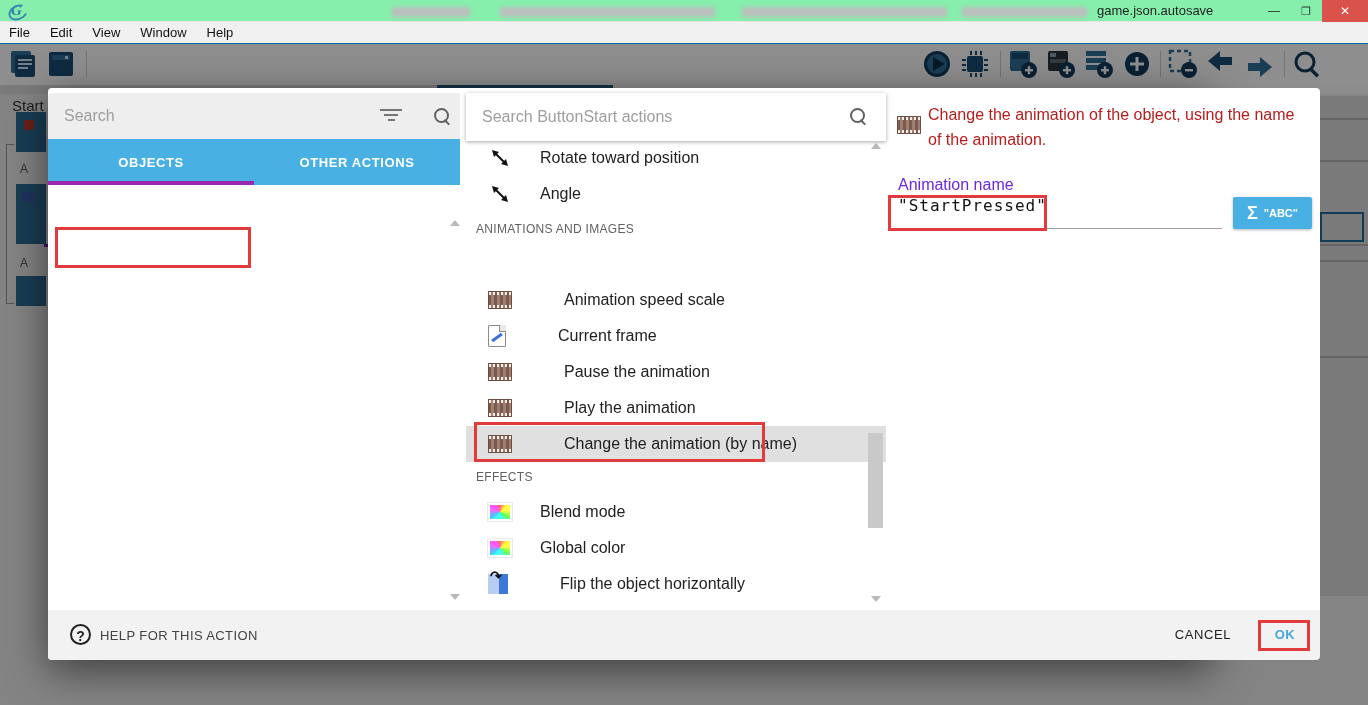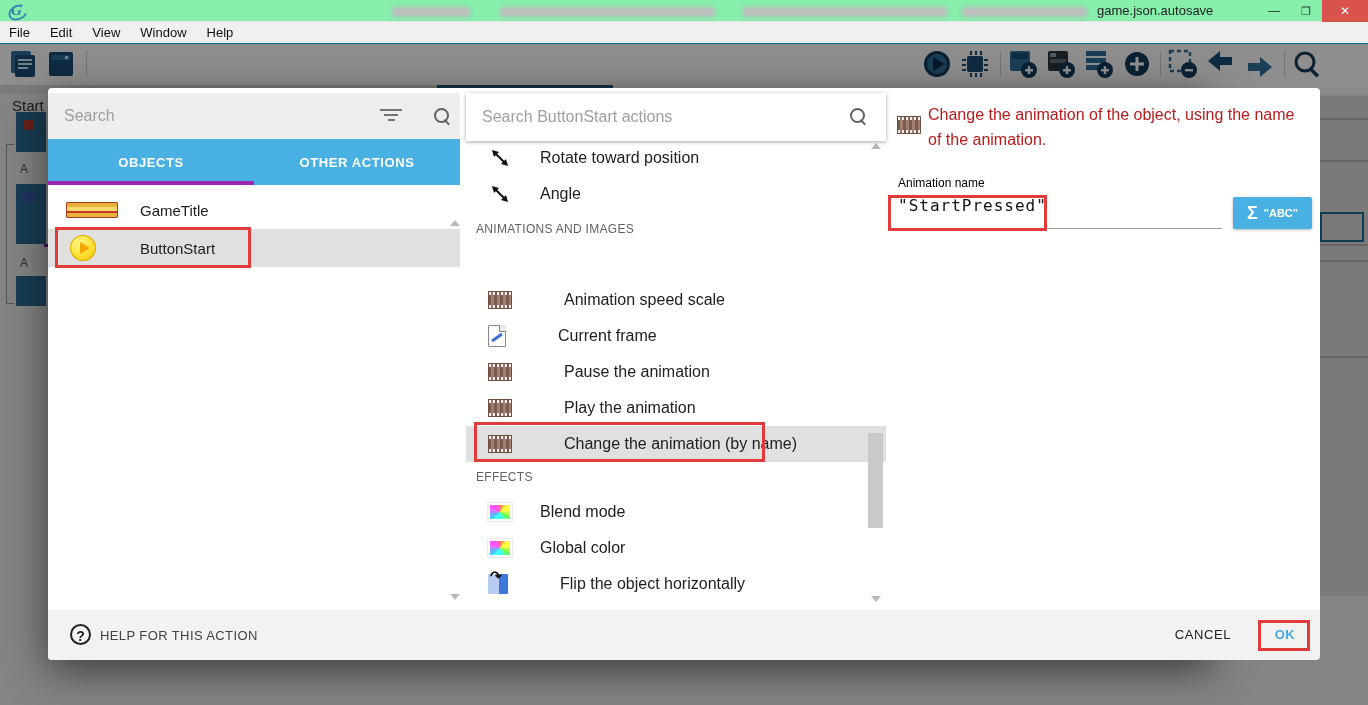--- a/index.html
+++ b/index.html
@@ -137,21 +137,21 @@
   .fliph-icon:after { content:"\21B7"; position:absolute; left:2px; top:-6px; color:#111; font-size:14px; font-weight:bold; }
   .flipv-partial { position:absolute; left:440px; top:546px; width:20px; height:12px; background:#b9cdf2;
                    border-bottom:0; overflow:hidden; }
   .flipv-partial:before { content:""; position:absolute; left:0; bottom:0; width:20px; height:5px; background:#3b78d8; }
 
   
   .detail-panel { position:absolute; left:838px; top:0; width:434px; height:522px; background:#fff;
                   border-top-right-radius:4px; }
   .detail-film { position:absolute; left:11px; top:28px; width:24px; height:18px; }
   .detail-desc { position:absolute; left:42px; top:14px; width:380px; font-size:16px; color:#b91c1c; line-height:25px; }
-  .field-label { position:absolute; left:12px; top:88px; font-size:12px; color:#000000; }
+  .field-label { position:absolute; left:12px; top:88px; font-size:16px; color:#6d28d9; }
   .field-value { position:absolute; left:12px; top:108px; width:322px; font-size:16px;
                  font-family:"DejaVu Sans Mono", monospace; color:#111; letter-spacing:1px; }
   .field-underline { position:absolute; left:12px; top:140px; width:324px; height:1px; background:#9e9e9e; }
   .expr-btn { position:absolute; left:347px; top:109px; width:79px; height:32px; background:#49b0e4;
               border-radius:2px; box-shadow:0 1px 3px rgba(0,0,0,.3); color:#fff; display:flex;
               align-items:center; justify-content:center; gap:6px; }
   .expr-sigma { font-size:18px; font-weight:bold; }
   .expr-abc { font-size:11px; font-weight:bold; }
 
   
@@ -323,30 +323,20 @@
 
     <div class="tabbar">
       <div class="tab active">
         <span>OBJECTS</span>
       </div>
       <div class="tab">
         <span>OTHER ACTIONS</span>
       </div>
     </div>
 
-    <div class="obj-list">
-      <div class="obj-row" style="top:6px">
-        <span class="gametitle-thumb"></span>
-        <span class="obj-label">GameTitle</span>
-      </div>
-      <div class="obj-row selected" style="top:44px">
-        <span class="buttonstart-thumb"></span>
-        <span class="obj-label">ButtonStart</span>
-      </div>
-    </div>
     <span class="sb-arrow sb-up left-sb-up"></span>
     <span class="sb-arrow sb-down left-sb-down"></span>
 
     <div class="mid-search">
       <input type="text" placeholder="Search ButtonStart actions" style="">
       <span class="mag-icon mid-mag"></span>
     </div>
 
     <div class="action-list">
       <div class="act-row" style="top:0px">

